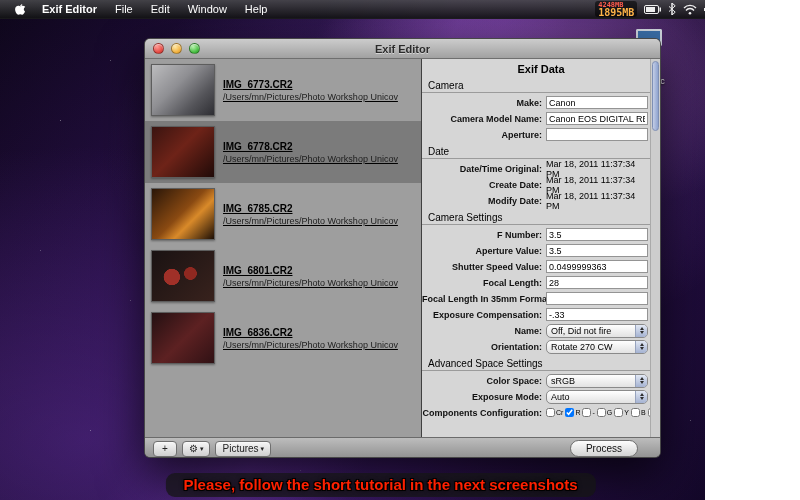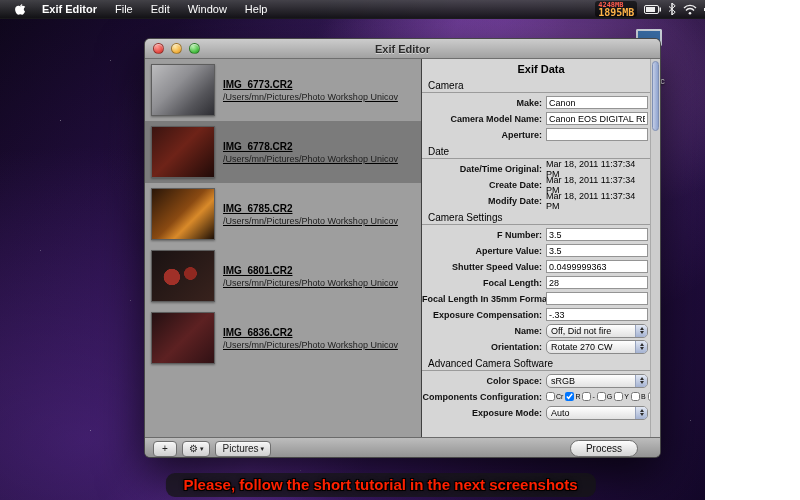--- a/index.html
+++ b/index.html
@@ -349,77 +349,77 @@
                 <span class="arrows">
                     <i class="up"></i>
                     <i class="dn"></i>
                   </span>
               </span>
             </span>
           </div>
         </div>
 
         <div class="section">
-          <div class="section-title">Advanced Camera Software</div>
+          <div class="section-title">Advanced Space Settings</div>
           <hr class="sep">
           <div class="row">
             <span class="lbl">Color Space:</span>
             <span class="ctrl">
               <span class="popup">
                 <span class="val">sRGB</span>
                 <span class="arrows">
                     <i class="up"></i>
                     <i class="dn"></i>
                   </span>
               </span>
             </span>
           </div>
           <div class="row">
-            <span class="lbl">Components Configuration:</span>
-            <span class="ctrl">
-              <label class="cc">
-                <input type="checkbox" style="">
-                <span>Cr</span>
-              </label>
-              <label class="cc">
-                <input type="checkbox" checked="" style="">
-                <span>R</span>
-              </label>
-              <label class="cc">
-                <input type="checkbox" style="">
-                <span>-</span>
-              </label>
-              <label class="cc">
-                <input type="checkbox" style="">
-                <span>G</span>
-              </label>
-              <label class="cc">
-                <input type="checkbox" style="">
-                <span>Y</span>
-              </label>
-              <label class="cc">
-                <input type="checkbox" style="">
-                <span>B</span>
-              </label>
-              <label class="cc">
-                <input type="checkbox" style="">
-                <span>Cb</span>
-              </label>
-            </span>
-          </div>
-          <div class="row">
             <span class="lbl">Exposure Mode:</span>
             <span class="ctrl">
               <span class="popup">
                 <span class="val">Auto</span>
                 <span class="arrows">
                     <i class="up"></i>
                     <i class="dn"></i>
                   </span>
               </span>
+            </span>
+          </div>
+          <div class="row">
+            <span class="lbl">Components Configuration:</span>
+            <span class="ctrl">
+              <label class="cc">
+                <input type="checkbox" style="">
+                <span>Cr</span>
+              </label>
+              <label class="cc">
+                <input type="checkbox" checked="" style="">
+                <span>R</span>
+              </label>
+              <label class="cc">
+                <input type="checkbox" style="">
+                <span>-</span>
+              </label>
+              <label class="cc">
+                <input type="checkbox" style="">
+                <span>G</span>
+              </label>
+              <label class="cc">
+                <input type="checkbox" style="">
+                <span>Y</span>
+              </label>
+              <label class="cc">
+                <input type="checkbox" style="">
+                <span>B</span>
+              </label>
+              <label class="cc">
+                <input type="checkbox" style="">
+                <span>Cb</span>
+              </label>
             </span>
           </div>
 
         </div>
 
         <div class="scrollbar">
           <div class="sthumb"></div>
         </div>
       </div>
     </div>

